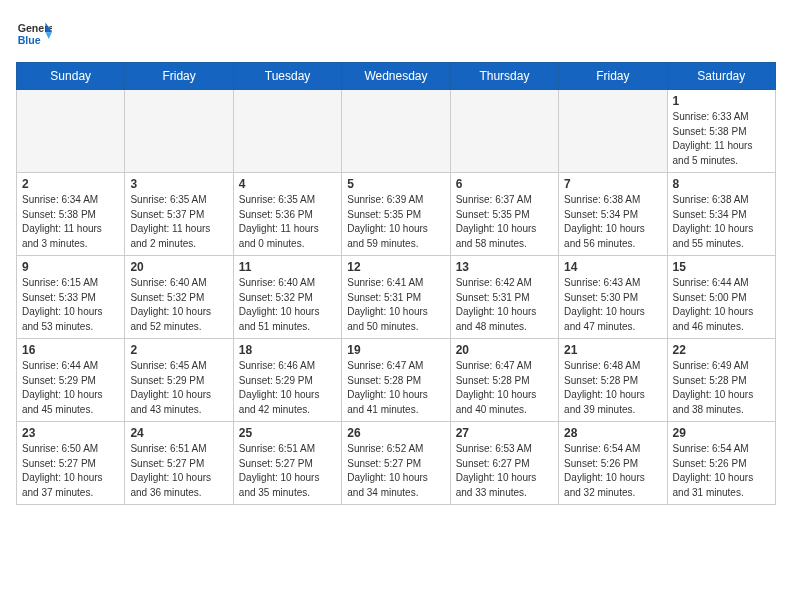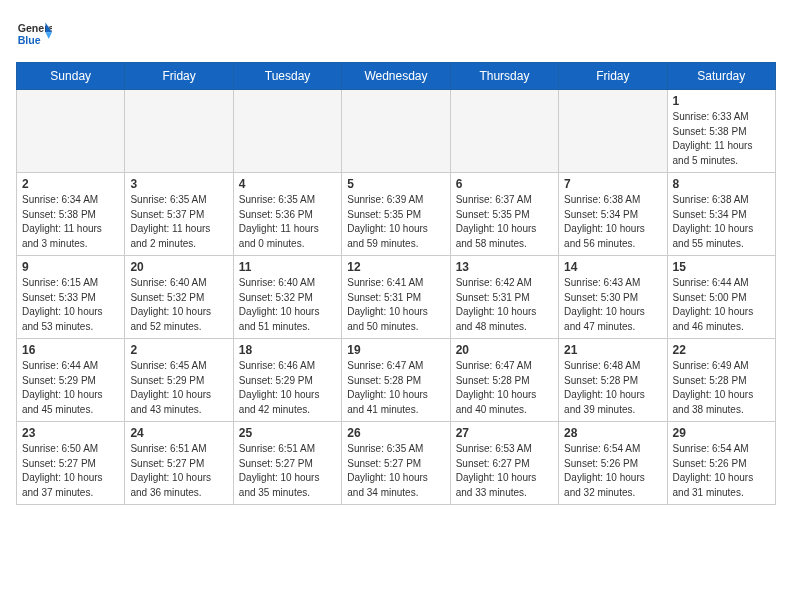--- a/index.html
+++ b/index.html
@@ -301,21 +301,21 @@
           </td>
           <td>
             <span class="day-number">25</span>
             <div class="day-info">Sunrise: 6:51 AM
 Sunset: 5:27 PM
 Daylight: 10 hours
 and 35 minutes.</div>
           </td>
           <td>
             <span class="day-number">26</span>
-            <div class="day-info">Sunrise: 6:35 AM
+            <div class="day-info">Sunrise: 6:52 AM
 Sunset: 5:27 PM
 Daylight: 10 hours
 and 34 minutes.</div>
           </td>
           <td>
             <span class="day-number">27</span>
             <div class="day-info">Sunrise: 6:53 AM
 Sunset: 6:27 PM
 Daylight: 10 hours
 and 33 minutes.</div>

